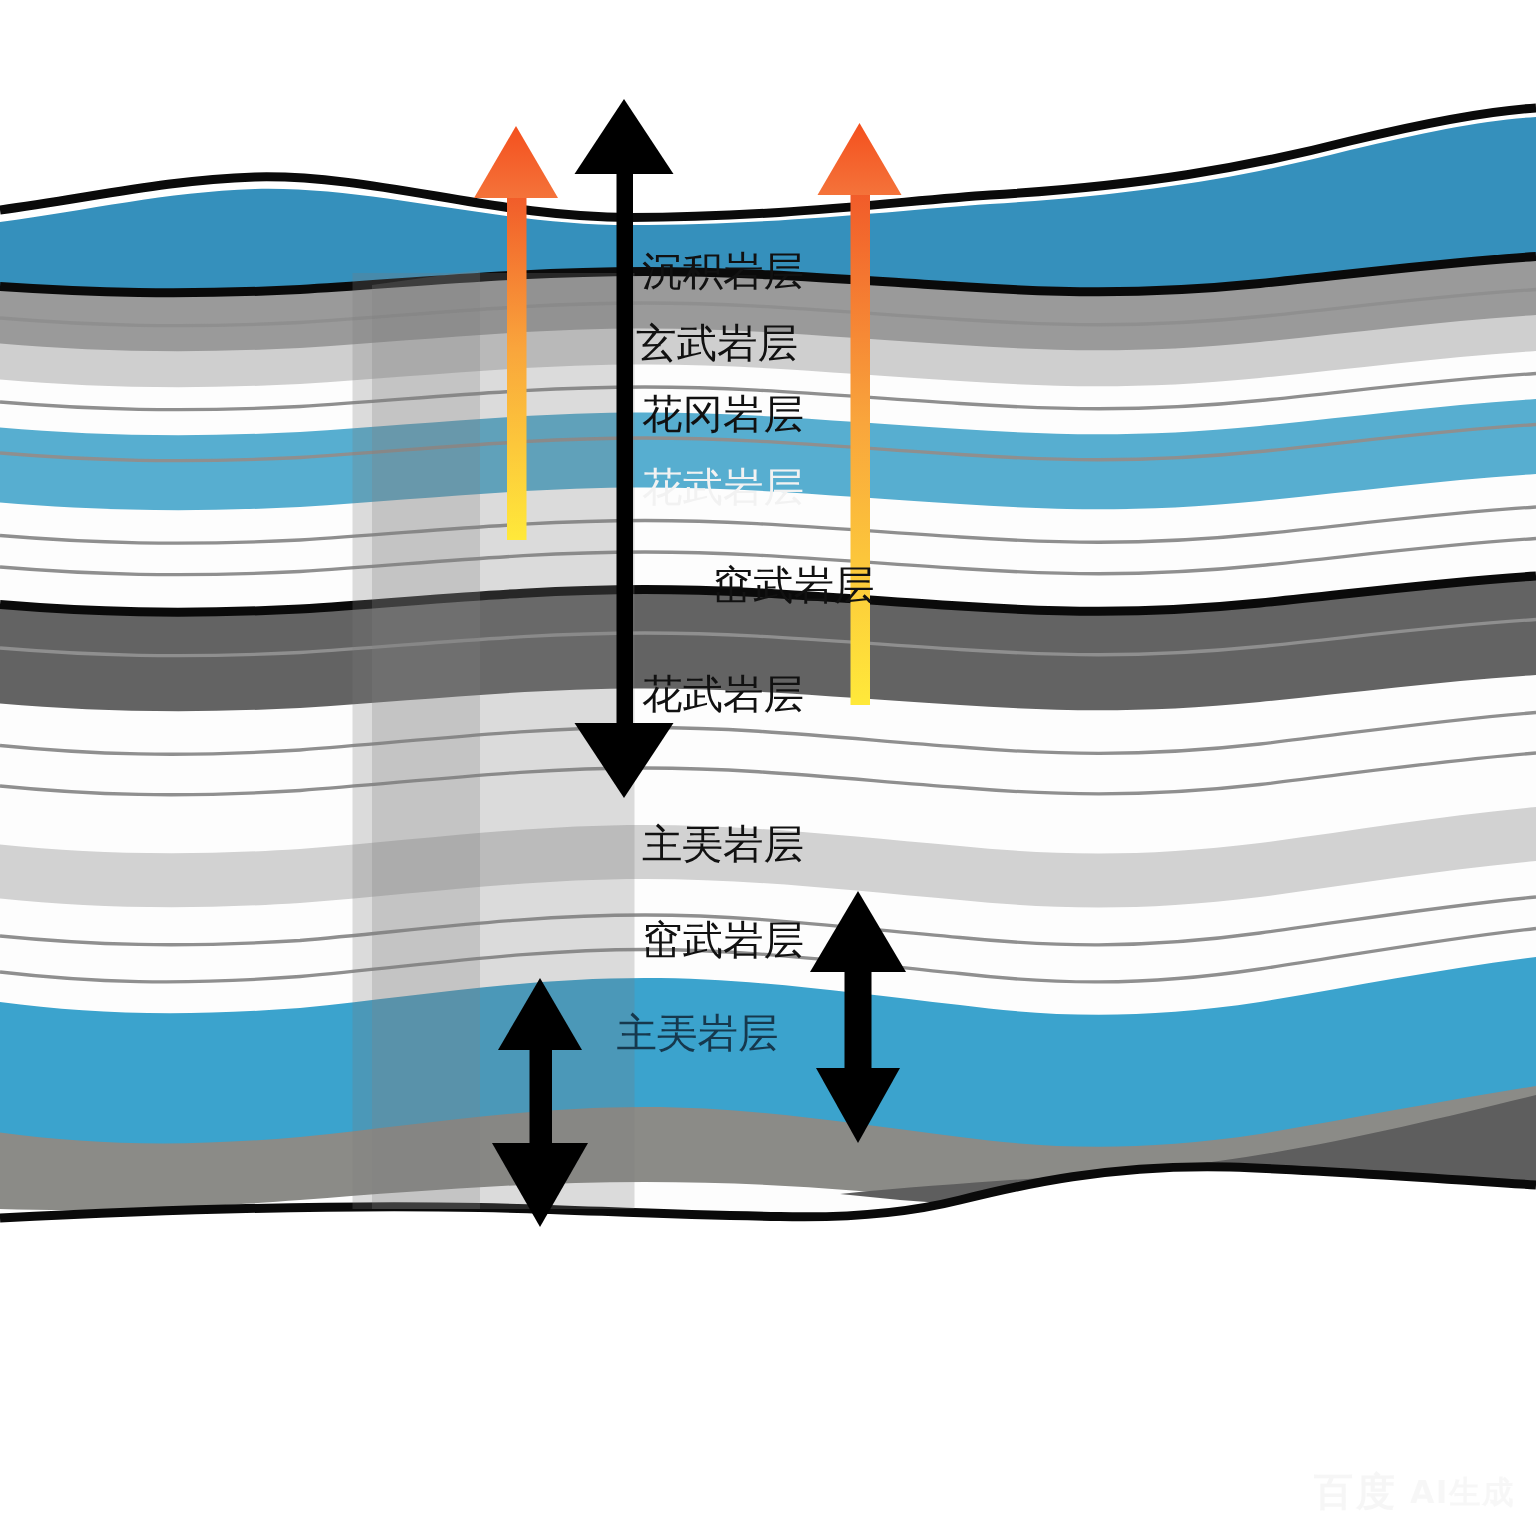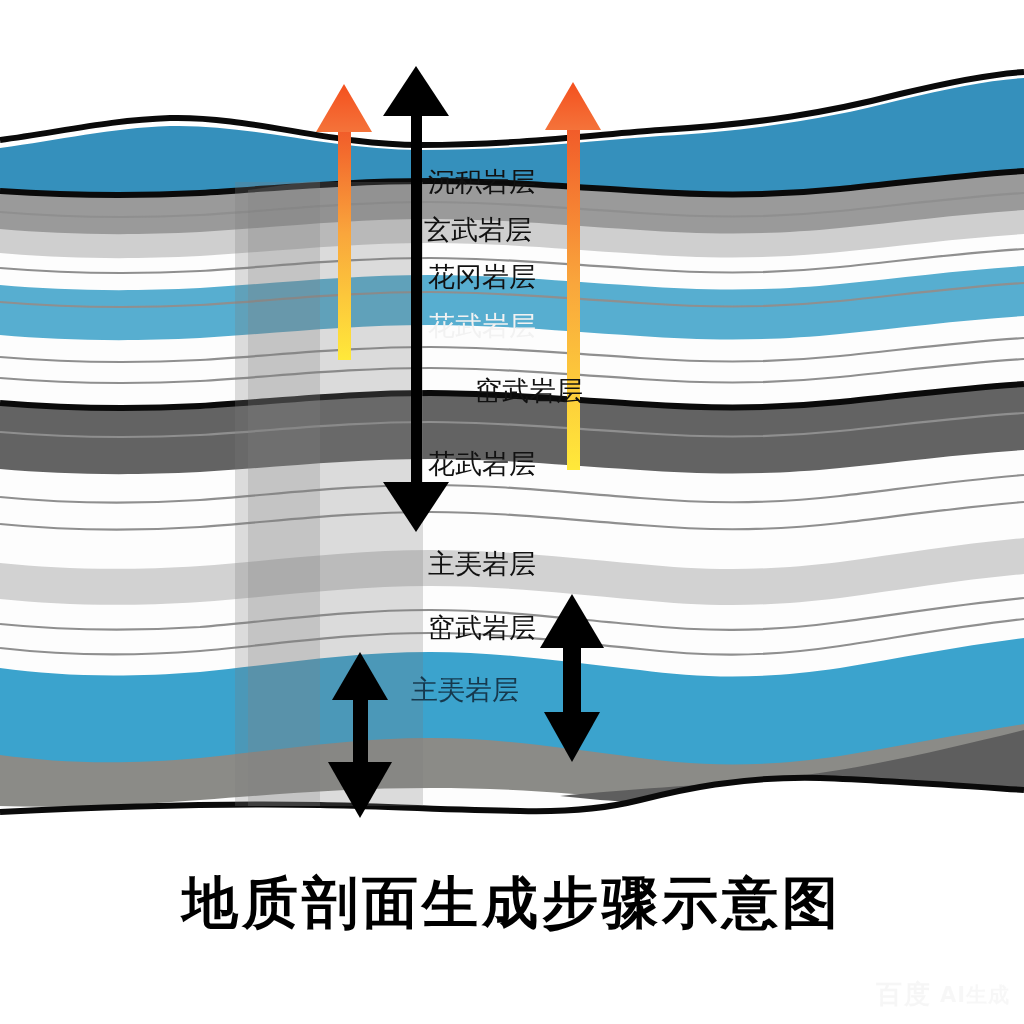--- a/index.html
+++ b/index.html
@@ -359,20 +359,19 @@
   <div class="layer-label" style="left:428px; top:168px;">沉积岩层</div>
   <div class="layer-label" style="left:424px; top:216px;">玄武岩层</div>
   <div class="layer-label" style="left:428px; top:266px;font-family:Liberation Mono, monospace;">花冈岩层</div>
   <div class="layer-label on-dark" style="left:428px; top:312px;">花武岩层</div>
   <div class="layer-label" style="left:428px; top:377px;margin-left:47px;">窋武岩层</div>
   <div class="layer-label" style="left:428px; top:450px;">花武岩层</div>
   <div class="layer-label" style="left:428px; top:550px;">主㺯岩层</div>
   <div class="layer-label" style="left:428px; top:614px;">窋武岩层</div>
   <div class="layer-label on-blue" style="left:411px; top:676px;">主㺯岩层</div>
 
-  <div id="title">地质剖面生成步骤示意图</div>
 
   <div id="watermark">
     <span class="wm-brand">百度</span>
     <span class="wm-tag">AI生成</span>
   </div>
 
 </div>
 
 </body></html>

